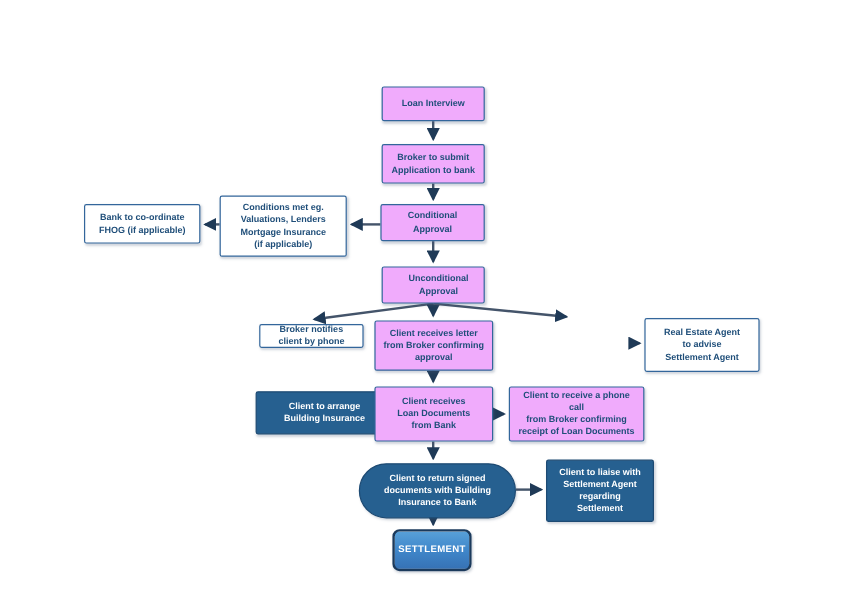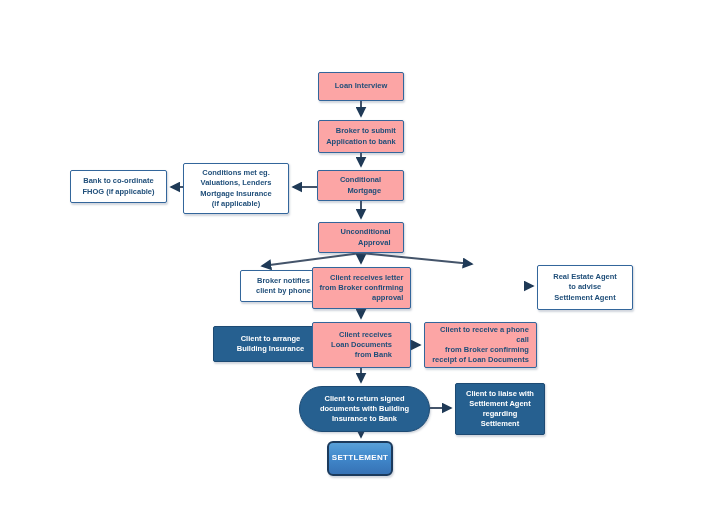--- a/index.html
+++ b/index.html
@@ -37,24 +37,23 @@
     text-align: center;
     white-space: pre-line;
     font-size: 7.5px;
     font-weight: bold;
     line-height: 1.35;
     border-radius: 2px;
     padding: 2px 3px;
     box-shadow: 1px 1.5px 2px rgba(70,90,120,0.25);
   }
   .light {
-    background: #fca5a5;
+    background: #f0abfc;
     border: 1.6px solid #33669b;
     color: #1f4e79;
-    text-align: right;
   }
   .white {
     background: #ffffff;
     border: 1.6px solid #33669b;
     color: #1f4e79;
   }
   .dark {
     background: #266090;
     border: 1.6px solid #1d4a73;
     color: #ffffff;
@@ -104,34 +103,34 @@
       <path d="M361,432 L361,437" marker-end="url(#arrow)"></path>
     </g>
   </svg>
 
   <div class="node light" style="left:318px; top:72px; width:86px; height:29px;">Loan Interview</div>
 
   <div class="node light" style="left:318px; top:120px; width:86px; height:33px;">Broker to submit
 Application to bank</div>
 
   <div class="node light" style="left:317px; top:170px; width:87px; height:31px;">Conditional
-Mortgage</div>
+Approval</div>
 
   <div class="node white" style="left:183px; top:163px; width:106px; height:51px;">Conditions met eg.
 Valuations, Lenders
 Mortgage Insurance
 (if applicable)</div>
 
   <div class="node white" style="left:70px; top:170px; width:97px; height:33px;">Bank to co-ordinate
 FHOG (if applicable)</div>
 
   <div class="node light" style="left:318px; top:222px; width:86px; height:31px;padding-left:12px;">Unconditional
 Approval</div>
 
-  <div class="node white" style="left:216px; top:270px; width:87px; height:32px;margin-left:24px;">Broker notifies
+  <div class="node white" style="left:216px; top:270px; width:87px; height:20px;">Broker notifies
 client by phone</div>
 
   <div class="node light" style="left:312px; top:267px; width:99px; height:42px;">Client receives letter
 from Broker confirming
 approval</div>
 
 
   <div class="node white" style="left:537px; top:265px; width:96px; height:45px;">Real Estate Agent
 to advise
 Settlement Agent</div>

